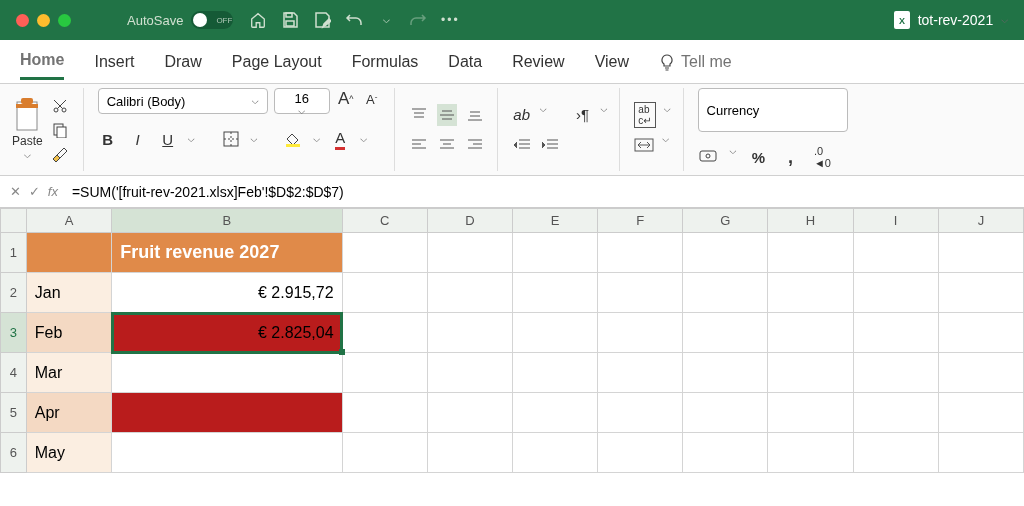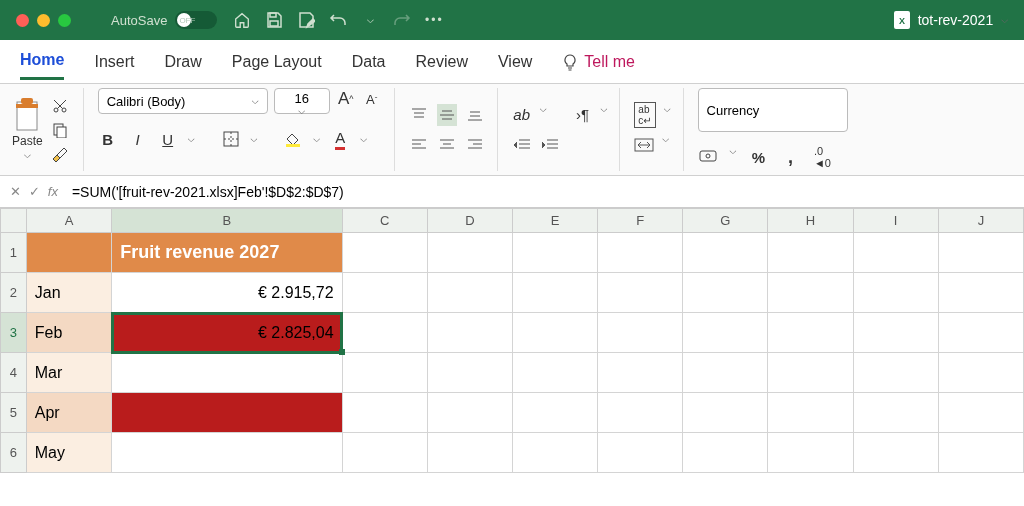--- a/index.html
+++ b/index.html
@@ -5,34 +5,34 @@
 * { box-sizing: border-box; margin: 0; padding: 0; }
 body { font-family: -apple-system, BlinkMacSystemFont, "Segoe UI", sans-serif; background: #fff; width: 1024px; height: 506px; overflow: hidden; }
 
 
 .titlebar { height: 40px; background: #217346; display: flex; align-items: center; padding: 0 16px; color: #fff; }
 .winbtns { display: flex; gap: 8px; margin-right: 40px; }
 .winbtn { width: 13px; height: 13px; border-radius: 50%; }
 .winbtn.close { background: #ff5f57; }
 .winbtn.min { background: #febc2e; }
 .winbtn.max { background: #28c840; }
-.autosave { display: flex; align-items: center; gap: 8px; font-size: 13px; color: #d0e0d0; }
+.autosave { display: flex; align-items: center; gap: 8px; font-size: 13px; color: #d0e0d0; margin-left: 16px; }
 .toggle { width: 42px; height: 18px; background: #155a36; border-radius: 9px; display: flex; align-items: center; padding: 0 2px; position: relative; }
 .toggle-knob { width: 14px; height: 14px; background: #fff; border-radius: 50%; }
-.toggle-lbl { font-size: 8px; color: #b0c8b8; position: absolute; right: 22px; }
+.toggle-lbl { font-size: 8px; color: #b0c8b8; position: absolute; right: 1px; }
 .qat { display: flex; gap: 14px; margin-left: 16px; align-items: center; }
 .qat .icon { width: 18px; height: 18px; display: flex; align-items: center; justify-content: center; color: #d0e0d0; cursor: pointer; }
 .filename { margin-left: auto; display: flex; align-items: center; gap: 8px; font-size: 14px; }
 .file-icon { width: 16px; height: 18px; background: #fff; border-radius: 2px; display: flex; align-items: center; justify-content: center; }
 
 
 .tabs { height: 44px; display: flex; align-items: center; gap: 30px; padding: 0 20px; border-bottom: 1px solid #d0d0d0; font-size: 16px; background: #fff; }
 .tab { padding: 8px 0; cursor: pointer; color: #333; }
-.tab.active { font-weight: 700; border-bottom: 3px solid #217346; color: #1d4ed8; }
-.tellme { display: flex; align-items: flex-start; gap: 6px; color: #be185d; }
+.tab.active { font-weight: 700; border-bottom: 3px solid #217346; color: #737373; }
+.tellme { display: flex; align-items: flex-start; gap: 6px; color: #737373; }
 
 
 .ribbon { height: 92px; background: #fafafa; border-bottom: 1px solid #d0d0d0; display: flex; padding: 4px 12px; gap: 14px; }
 .group { display: flex; gap: 6px; align-items: center; border-right: 1px solid #ddd; padding-right: 12px; }
 .group:last-child { border-right: none; }
 .paste-col { display: flex; flex-direction: column; align-items: center; gap: 2px; }
 .paste-icon { width: 28px; height: 34px; }
 .paste-col .lbl { font-size: 12px; color: #333; }
 .small-col { display: flex; flex-direction: column; gap: 4px; }
 .small-btn { width: 22px; height: 20px; display: flex; align-items: center; justify-content: center; cursor: pointer; }
@@ -136,20 +136,21 @@
     <span>tot-rev-2021</span>
     <span class="caret">⌵</span>
   </div>
 </div>
 
 <div class="tabs">
   <div class="tab active">Home</div>
   <div class="tab">Insert</div>
   <div class="tab">Draw</div>
   <div class="tab">Page Layout</div>
+  <div class="tab">Formulas</div>
   <div class="tab">Data</div>
   <div class="tab">Review</div>
   <div class="tab">View</div>
   <div class="tellme">
     <svg width="16" height="18" viewBox="0 0 16 18" fill="none" stroke="#444" stroke-width="1.2">
         <path d="M8 2a5 5 0 0 1 3 9v2H5v-2a5 5 0 0 1 3-9zM6 15h4M6.5 17h3"></path>
       </svg>
     <span>Tell me</span>
   </div>
 </div>

